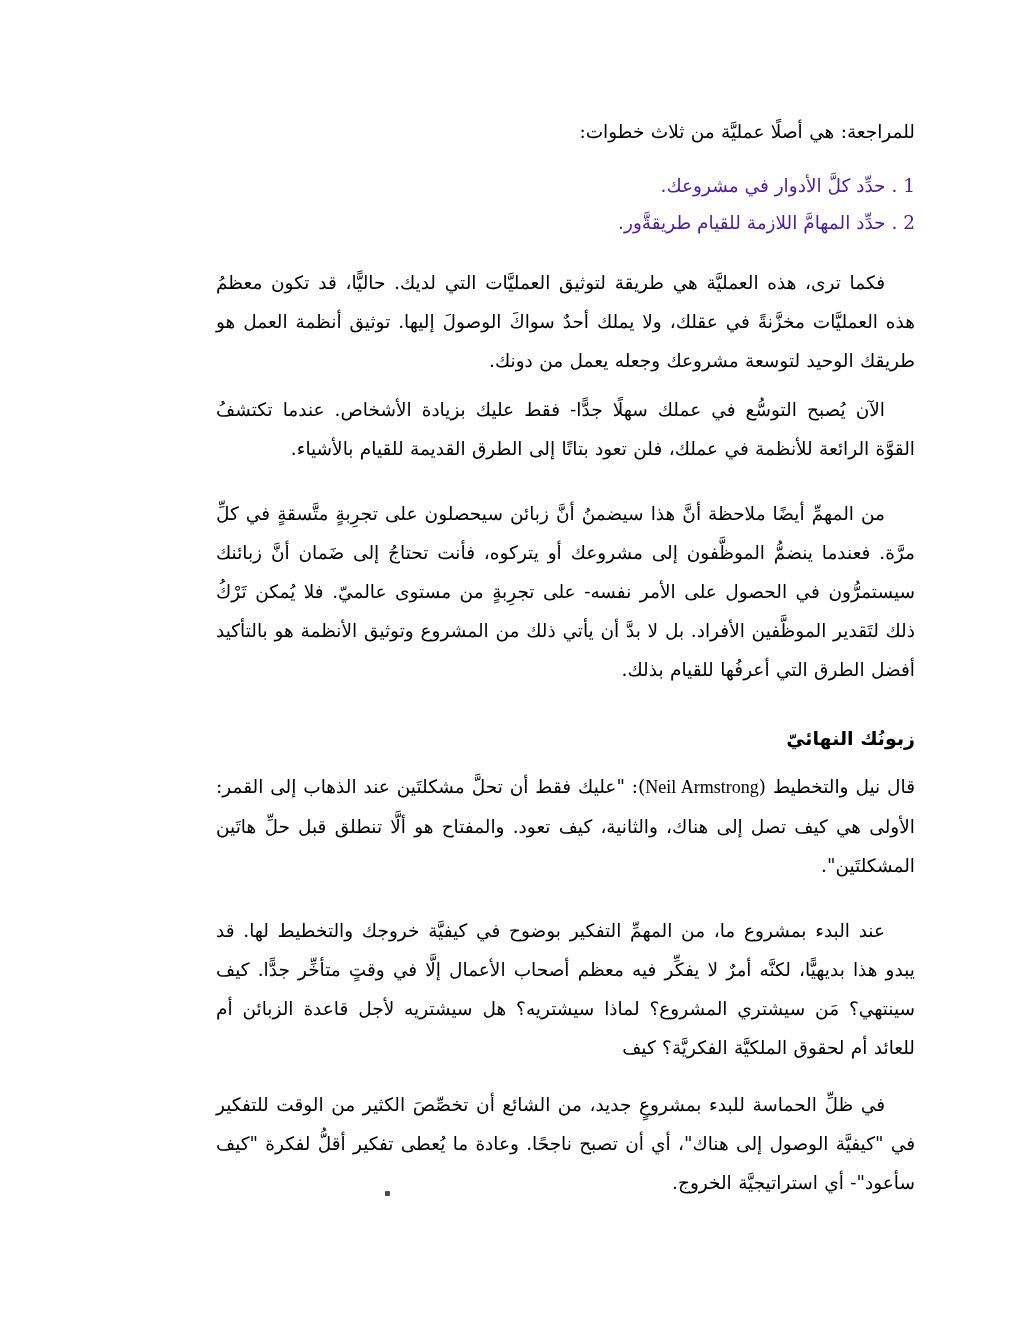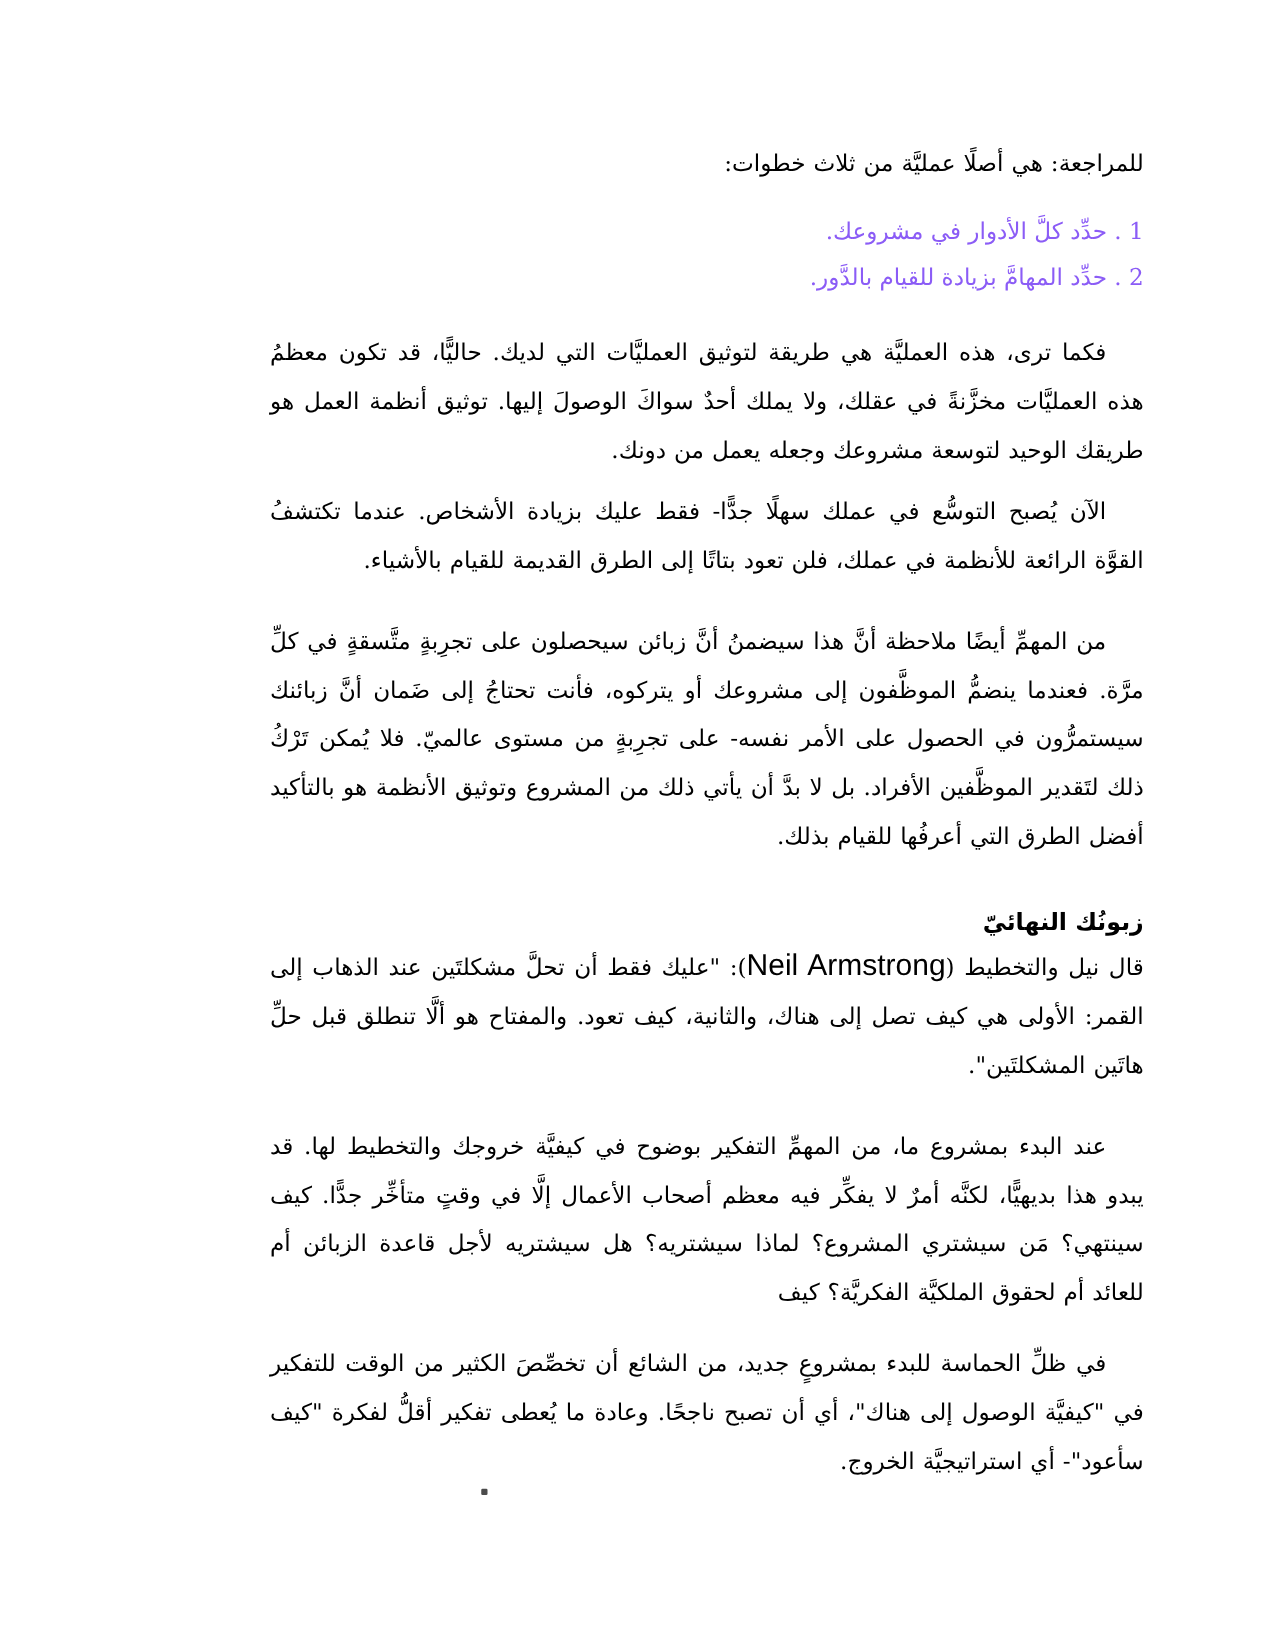--- a/index.html
+++ b/index.html
@@ -68,46 +68,46 @@
   .numbered-list {
     list-style: none;
     margin: 0 0 22px 0;
     padding: 0;
     direction: rtl;
   }
   .numbered-list li {
     font-family: "DejaVu Serif", "Liberation Serif", serif;
     font-size: 18.5px;
     line-height: 37px;
-    color: #8b5cf6;
+    color: #4c1d95;
     text-align: left;
     direction: rtl;
     white-space: nowrap;
   }
   .list-num {
     font-family: "DejaVu Serif", "Liberation Serif", serif;
     font-size: 18.5px;
   }
 
   
   .section-heading {
     font-family: "DejaVu Sans", "Liberation Sans", sans-serif;
     font-weight: bold;
     font-size: 19px;
     line-height: 30px;
     color: #000000;
     direction: rtl;
     text-align: right;
-    margin: 34px 0 0 0;
+    margin: 34px 0 14px 0;
   }
 
   
   .latin {
-    font-family: Liberation Sans, sans-serif;
-    font-size: 24px;
+    font-family: Liberation Serif, serif;
+    font-size: 18px;
     direction: ltr;
     unicode-bidi: isolate;
   }
 
   
   .artifact {
     position: absolute;
     left: 274px;
     top: 1191px;
     width: 5px;
@@ -123,21 +123,21 @@
 <div class="page">
   <div class="content">
 
     <p class="para continuation">للمراجعة: هي أصلًا عمليَّة من ثلاث خطوات:</p>
 
     <ol class="numbered-list">
       <li>
         <span class="list-num">1</span><span>&nbsp;.&nbsp;</span><span>حدِّد كلَّ الأدوار في مشروعك.</span>
       </li>
       <li>
-        <span class="list-num">2</span><span>&nbsp;.&nbsp;</span><span>حدِّد المهامَّ بزيادة للقيام بالدَّور.</span>
+        <span class="list-num">2</span><span>&nbsp;.&nbsp;</span><span>حدِّد المهامَّ اللازمة للقيام طريقةَّور.</span>
       </li>
     </ol>
 
 
     <p class="para indent tight">فكما ترى، هذه العمليَّة هي طريقة لتوثيق العمليَّات التي لديك. حاليًّا، قد تكون معظمُ هذه العمليَّات مخزَّنةً في عقلك، ولا يملك أحدٌ سواكَ الوصولَ إليها. توثيق أنظمة العمل هو طريقك الوحيد لتوسعة مشروعك وجعله يعمل من دونك.</p>
 
     <p class="para indent loose">الآن يُصبح التوسُّع في عملك سهلًا جدًّا- فقط عليك بزيادة الأشخاص. عندما تكتشفُ القوَّة الرائعة للأنظمة في عملك، فلن تعود بتاتًا إلى الطرق القديمة للقيام بالأشياء.</p>
 
     <p class="para indent">من المهمِّ أيضًا ملاحظة أنَّ هذا سيضمنُ أنَّ زبائن سيحصلون على تجرِبةٍ متَّسقةٍ في كلِّ مرَّة. فعندما ينضمُّ الموظَّفون إلى مشروعك أو يتركوه، فأنت تحتاجُ إلى ضَمان أنَّ زبائنك سيستمرُّون في الحصول على الأمر نفسه- على تجرِبةٍ من مستوى عالميّ. فلا يُمكن تَرْكُ ذلك لتَقدير الموظَّفين الأفراد. بل لا بدَّ أن يأتي ذلك من المشروع وتوثيق الأنظمة هو بالتأكيد أفضل الطرق التي أعرفُها للقيام بذلك.</p>
 

